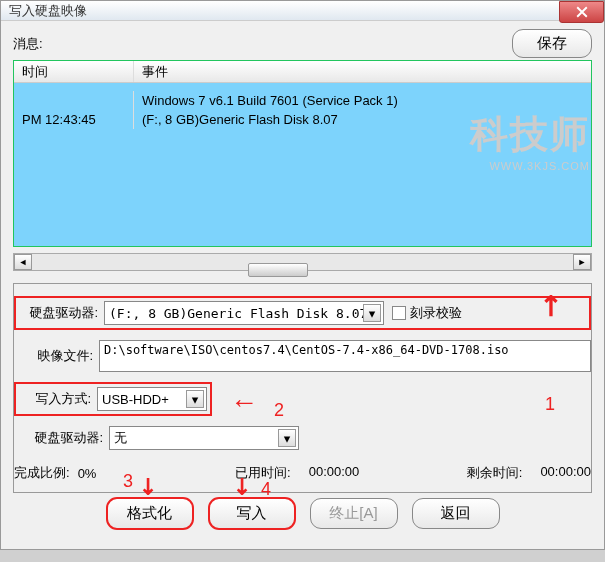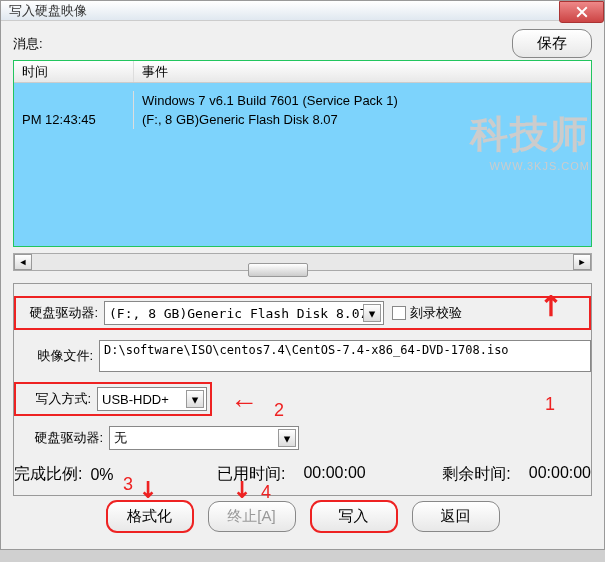--- a/index.html
+++ b/index.html
@@ -29,21 +29,21 @@
     .field-label { width: 85px; text-align: right; padding-right: 6px; }
     .select-box { background: #fff; border: 1px solid #888; height: 24px; display: flex; align-items: center; padding: 0 4px; font-size: 13px; position: relative; }
     .select-arrow { position: absolute; right: 2px; top: 2px; width: 18px; height: 18px; background: linear-gradient(to bottom,#fff,#ddd); border:1px solid #999; display:flex; align-items:center; justify-content:center; }
     .text-field { background: #fff; border: 1px solid #888; height: 32px; padding: 2px 4px; font-size: 12px; font-family: monospace; flex: 1; overflow: hidden; white-space: nowrap; }
     .checkbox { width: 14px; height: 14px; border: 1px solid #888; background: #fff; margin: 0 4px 0 8px; }
     
     .red-box { border: 2px solid #e22; }
     .red-arrow { color: #e22; font-size: 28px; font-weight: bold; position: absolute; }
     .red-num { color: #e22; font-size: 18px; position: absolute; }
     
-    .stats-row { display: flex; align-items: center; font-size: 16px; margin-top: 14px; gap: 8px; }
+    .stats-row { display: flex; align-items: center; font-size: 13px; margin-top: 14px; gap: 8px; }
     .stats-row .grp { display: flex; gap: 18px; }
     
     .speed-row { display:flex; justify-content:flex-end; font-size:13px; margin: 14px 8px 10px 0; gap: 24px; }
     
     .btn-row { display: flex; gap: 14px; padding: 4px 6px 12px; align-items: center; justify-content: center; }
     .btn-row .btn { min-width: 88px; padding: 5px 10px; }
     .btn.disabled { color: #999; }
     
     .watermark { position: absolute; right: 14px; top: 108px; text-align: right; color: #ccc; pointer-events: none; }
     .watermark .big { font-size: 38px; font-weight: bold; letter-spacing: 2px; }
@@ -154,22 +154,22 @@
 
     <div style="position:relative;">
       <span class="red-num" style="left:110px; top:-22px;">3</span>
       <span class="red-arrow" style="left:126px; top:-20px; transform:rotate(45deg); font-size:22px;">↘</span>
       <span class="red-arrow" style="left:220px; top:-20px; transform:rotate(45deg); font-size:22px;">↘</span>
       <span class="red-num" style="left:248px; top:-14px;">4</span>
     </div>
 
     <div class="btn-row">
       <button class="btn red-box">格式化</button>
+      <button class="btn red-box">写入</button>
       <button class="btn disabled">终止[A]</button>
-      <button class="btn red-box">写入</button>
       <button class="btn">返回</button>
     </div>
   </div>
 
   <div class="watermark">
     <div class="big">科技师</div>
     <div class="small">WWW.3KJS.COM</div>
   </div>
 </div>
 

